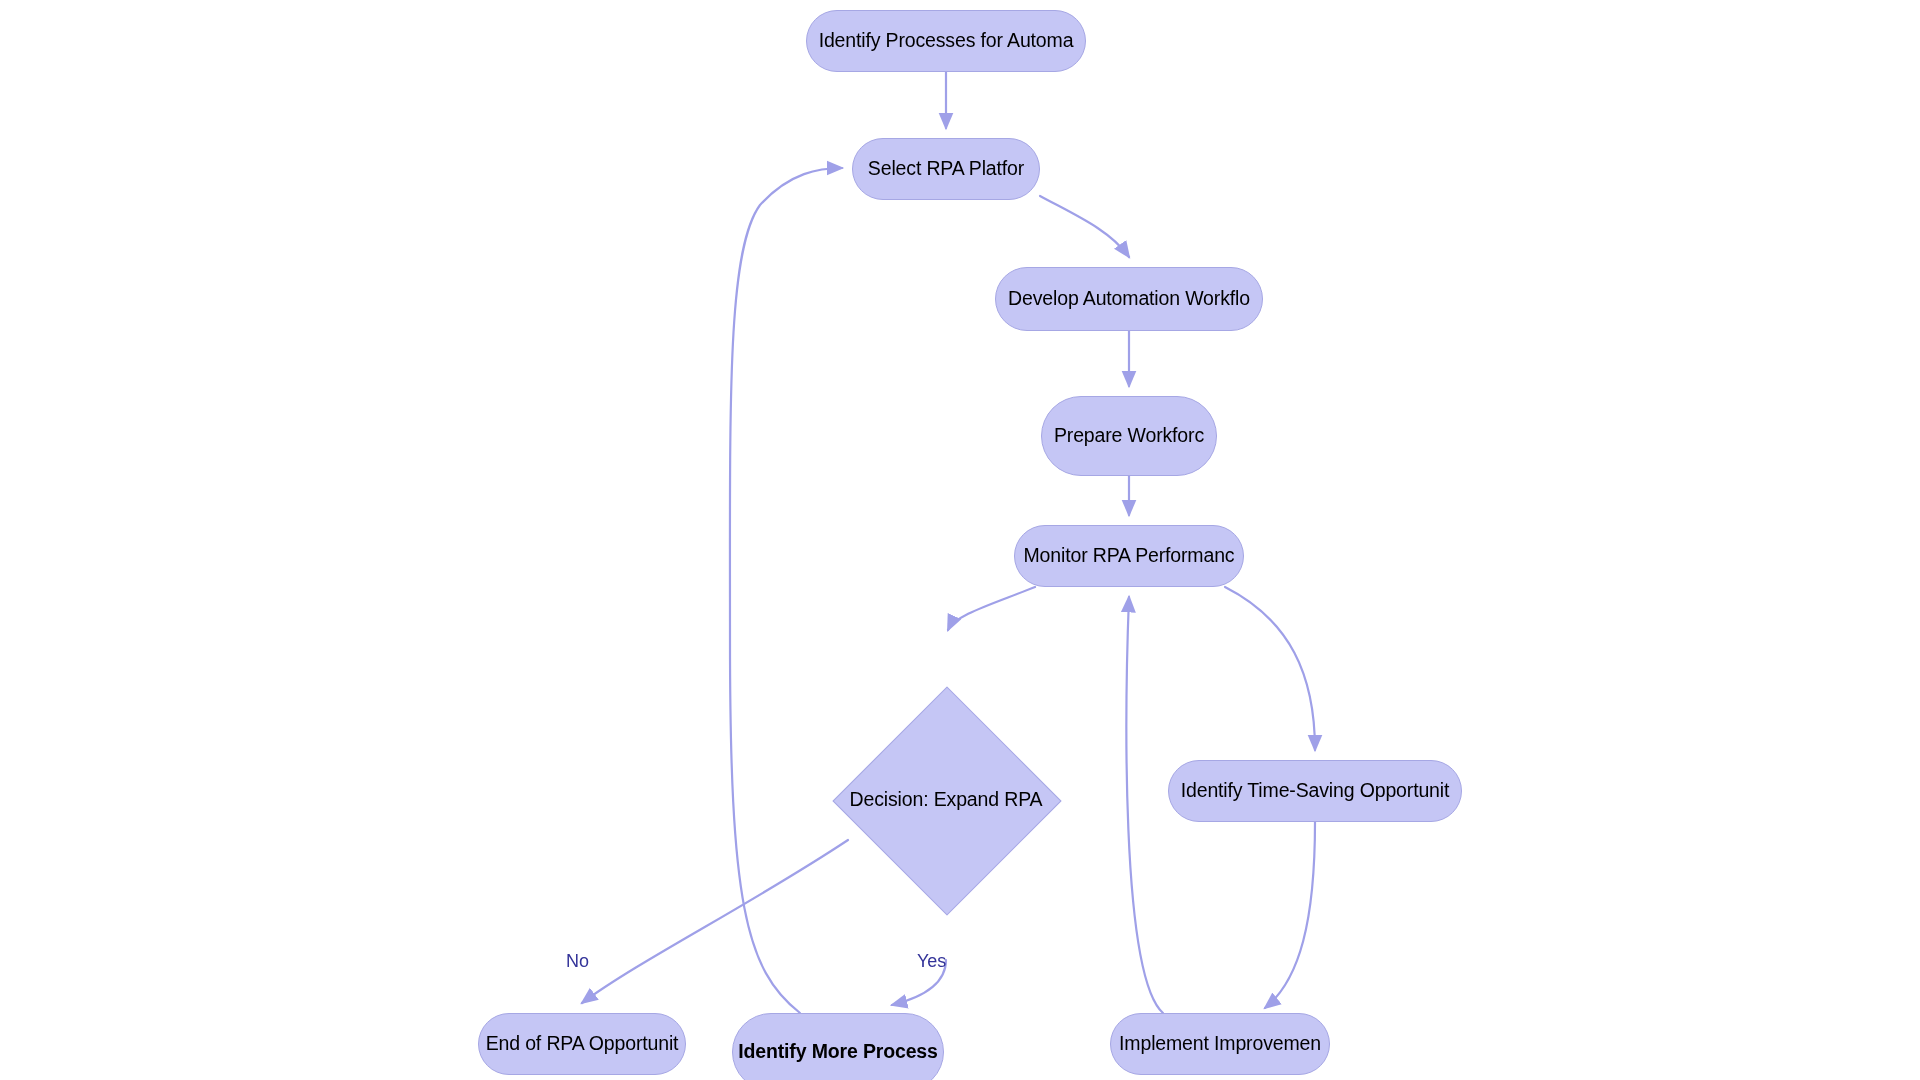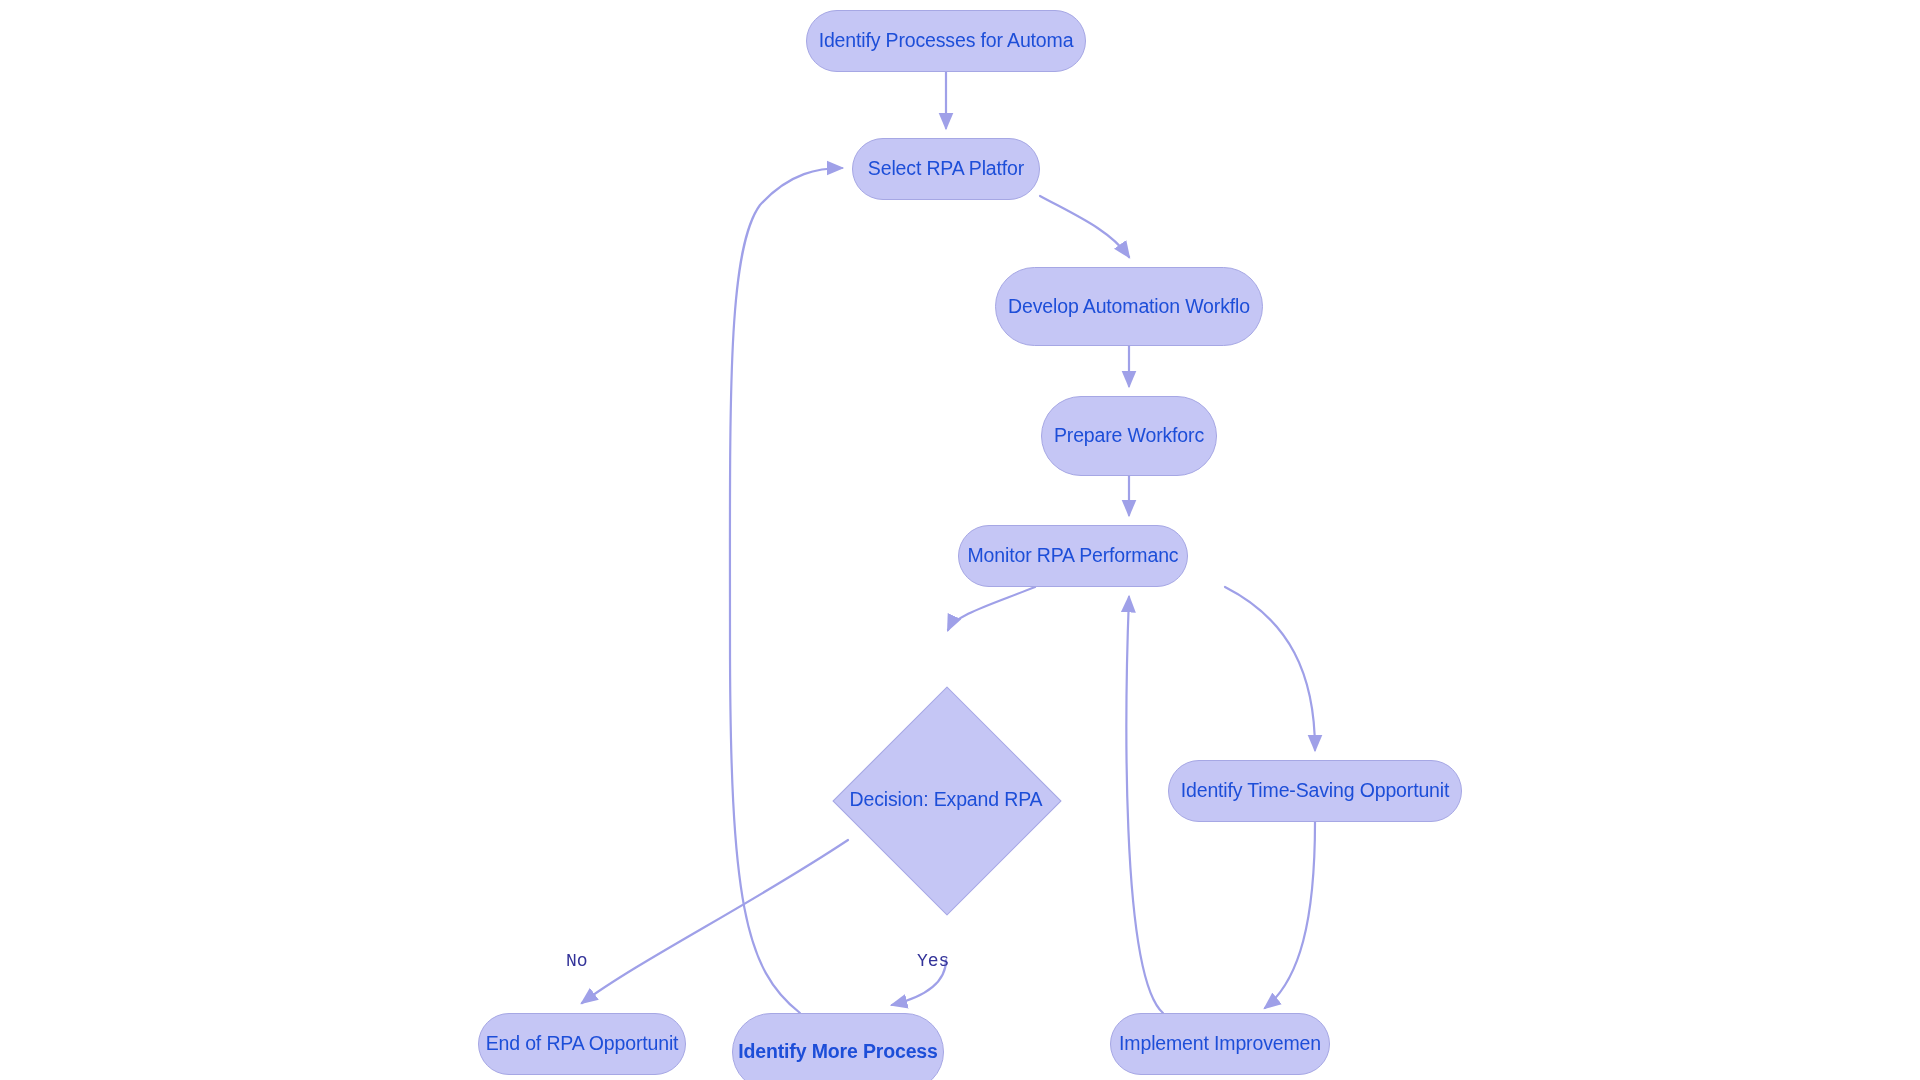--- a/index.html
+++ b/index.html
@@ -34,21 +34,21 @@
     display: flex;
     align-items: center;
     justify-content: center;
     overflow: hidden;
     white-space: nowrap;
   }
   .node.process {
     border-radius: 999px;
   }
   .node .label {
-    color: #1d4ed8;
+    color: #000000;
     font-size: 19.5px;
     font-family: "Liberation Sans", sans-serif;
     letter-spacing: -0.15px;
     line-height: 1;
     pointer-events: none;
   }
   .node.decision {
     background: transparent;
     border: none;
     overflow: visible;
@@ -66,21 +66,21 @@
     transform: rotate(45deg);
   }
   .node.decision .label {
     position: relative;
     z-index: 2;
   }
   .edge-label {
     position: absolute;
     color: #333399;
     font-size: 18px;
-    font-family: Liberation Mono, monospace;
+    font-family: Liberation Sans, sans-serif;
     line-height: 1;
     white-space: nowrap;
     overflow: hidden;
     pointer-events: none;
   }
 </style>
 </head>
 <body>
 
 <div id="canvas">
@@ -106,27 +106,27 @@
       </g>
   </svg>
 
   <div id="nodes-layer">
       <div class="node process" style="left: 806px; top: 10px; width: 280px; height: 62px;">
         <span class="label">Identify Processes for Automa</span>
       </div>
       <div class="node process" style="left: 852px; top: 138px; width: 188px; height: 62px;">
         <span class="label">Select RPA Platfor</span>
       </div>
-      <div class="node process" style="left: 995px; top: 267px; width: 268px; height: 79px; text-align: center;">
+      <div class="node process" style="left: 995px; top: 267px; width: 268px; height: 64px; text-align: center;">
         <span class="label">Develop Automation Workflo</span>
       </div>
       <div class="node process" style="left: 1041px; top: 396px; width: 176px; height: 80px;">
         <span class="label">Prepare Workforc</span>
       </div>
-      <div class="node process" style="left: 958px; top: 525px; width: 230px; height: 62px;">
+      <div class="node process" style="left: 1014px; top: 525px; width: 230px; height: 62px;">
         <span class="label">Monitor RPA Performanc</span>
       </div>
       <div class="node decision" style="left: 806px; top: 640px; width: 280px; height: 320px; text-align: right;">
         <div class="diamond-shape" style="width: 160px; height: 160px;"></div>
         <span class="label">Decision: Expand RPA</span>
       </div>
       <div class="node process" style="left: 1168px; top: 760px; width: 294px; height: 62px;">
         <span class="label">Identify Time-Saving Opportunit</span>
       </div>
       <div class="node process" style="left: 478px; top: 1013px; width: 208px; height: 62px;">

